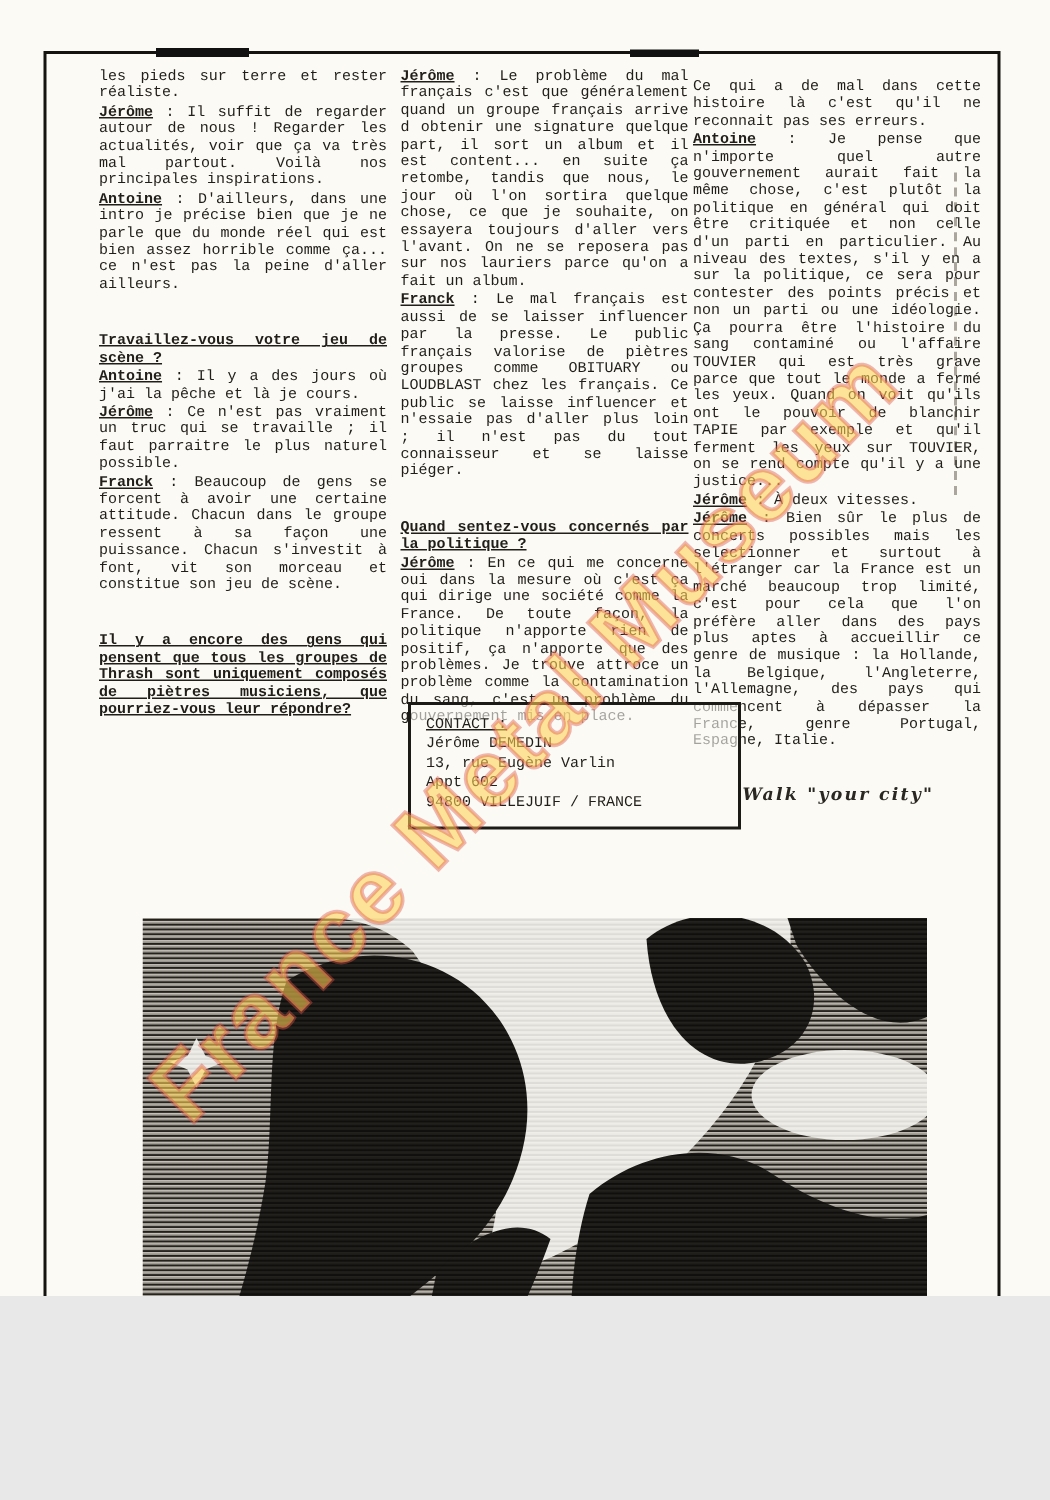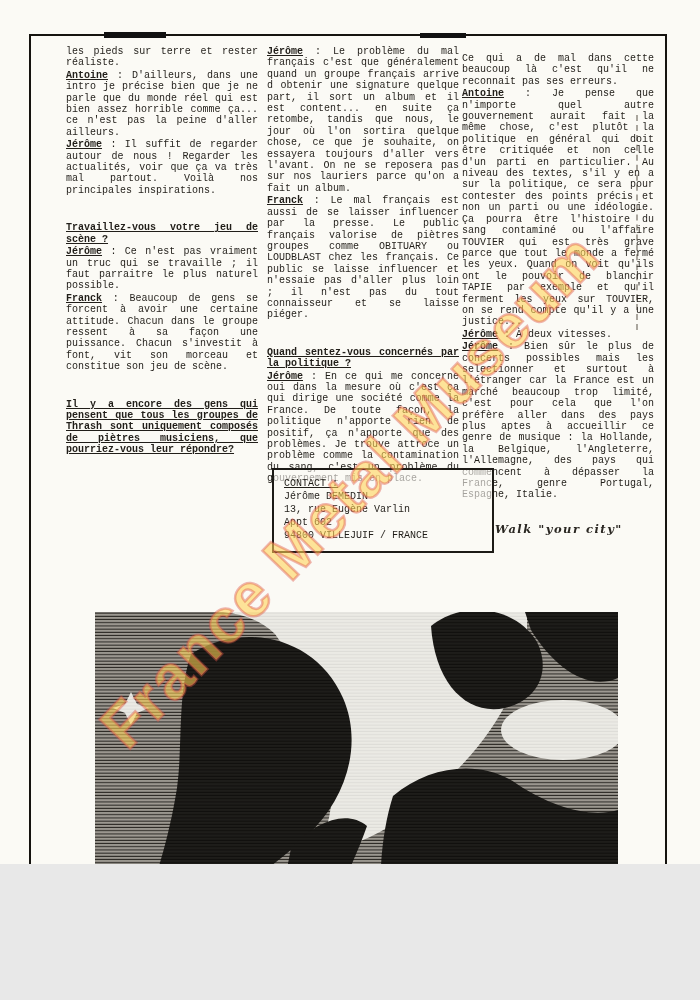--- a/index.html
+++ b/index.html
@@ -40,35 +40,36 @@
 
 <div class="page">
 
   <div class="frame"></div>
   <div class="artifact art1"></div>
   <div class="artifact art2"></div>
   <div class="art3"></div>
 
   <div class="col col-0">
       <p>les pieds sur terre et rester réaliste.</p>
+      <p><span class="speaker">Jérôme</span> : Il suffit de regarder autour de nous ! Regarder les actualités, voir que ça va très mal partout. Voilà nos principales inspirations.</p>
       <p><span class="speaker">Antoine</span> : D'ailleurs, dans une intro je précise bien que je ne parle que du monde réel qui est bien assez horrible comme ça... ce n'est pas la peine d'aller ailleurs.</p>
-      <p><span class="speaker">Jérôme</span> : Il suffit de regarder autour de nous ! Regarder les actualités, voir que ça va très mal partout. Voilà nos principales inspirations.</p>
       <div class="qhead">Travaillez-vous votre jeu de scène ?</div>
+      <p><span class="speaker">Antoine</span> : Il y a des jours où j'ai la pêche et là je cours.</p>
       <p><span class="speaker">Jérôme</span> : Ce n'est pas vraiment un truc qui se travaille ; il faut parraitre le plus naturel possible.</p>
       <p><span class="speaker">Franck</span> : Beaucoup de gens se forcent à avoir une certaine attitude. Chacun dans le groupe ressent à sa façon une puissance. Chacun s'investit à font, vit son morceau et constitue son jeu de scène.</p>
       <div class="qhead">Il y a encore des gens qui pensent que tous les groupes de Thrash sont uniquement composés de piètres musiciens, que pourriez-vous leur répondre?</div>
     </div>
   <div class="col col-1">
       <p><span class="speaker">Jérôme</span> : Le problème du mal français c'est que généralement quand un groupe français arrive d obtenir une signature quelque part, il sort un album et il est content... en suite ça retombe, tandis que nous, le jour où l'on sortira quelque chose, ce que je souhaite, on essayera toujours d'aller vers l'avant. On ne se reposera pas sur nos lauriers parce qu'on a fait un album.</p>
       <p><span class="speaker">Franck</span> : Le mal français est aussi de se laisser influencer par la presse. Le public français valorise de piètres groupes comme OBITUARY ou LOUDBLAST chez les français. Ce public se laisse influencer et n'essaie pas d'aller plus loin ; il n'est pas du tout connaisseur et se laisse piéger.</p>
       <div class="qhead">Quand sentez-vous concernés par la politique ?</div>
       <p><span class="speaker">Jérôme</span> : En ce qui me concerne oui dans la mesure où c'est ça qui dirige une société comme la France. De toute façon, la politique n'apporte rien de positif, ça n'apporte que des problèmes. Je trouve attroce un problème comme la contamination du sang, c'est un problème du gouvernement mis en place.</p>
     </div>
   <div class="col col-2">
-      <p>Ce qui a de mal dans cette beaucoup là c'est qu'il ne reconnait pas ses erreurs.</p>
+      <p>Ce qui a de mal dans cette histoire là c'est qu'il ne reconnait pas ses erreurs.</p>
       <p><span class="speaker">Antoine</span> : Je pense que n'importe quel autre gouvernement aurait fait la même chose, c'est plutôt la politique en général qui doit être critiquée et non celle d'un parti en particulier. Au niveau des textes, s'il y en a sur la politique, ce sera pour contester des points précis et non un parti ou une idéologie. Ça pourra être l'histoire du sang contaminé ou l'affaire TOUVIER qui est très grave parce que tout le monde a fermé les yeux. Quand on voit qu'ils ont le pouvoir de blanchir TAPIE par exemple et qu'il ferment les yeux sur TOUVIER, on se rend compte qu'il y a une justice...</p>
       <p><span class="speaker">Jérôme</span> : À deux vitesses.</p>
       <p><span class="speaker">Jérôme</span> : Bien sûr le plus de concerts possibles mais les selectionner et surtout à l'étranger car la France est un marché beaucoup trop limité, c'est pour cela que l'on préfère aller dans des pays plus aptes à accueillir ce genre de musique : la Hollande, la Belgique, l'Angleterre, l'Allemagne, des pays qui commencent à dépasser la France, genre Portugal, Espagne, Italie.</p>
     </div>
 
   <div class="contact-box">
     <div class="cl0">CONTACT :</div>
     <div>Jérôme DEMEDIN</div>
     <div>13, rue Eugène Varlin</div>
     <div>Appt 602</div>

